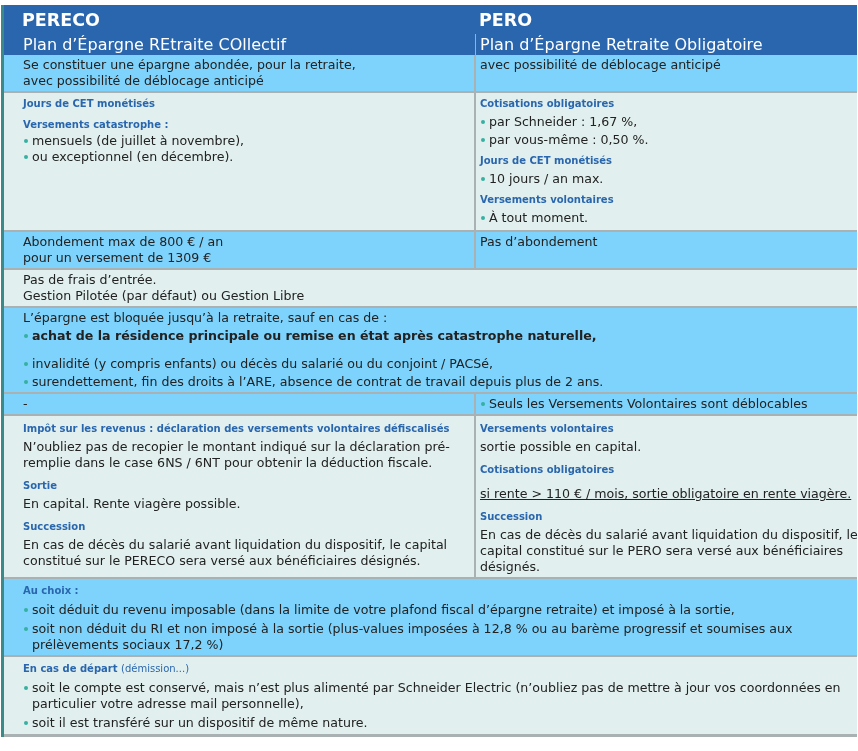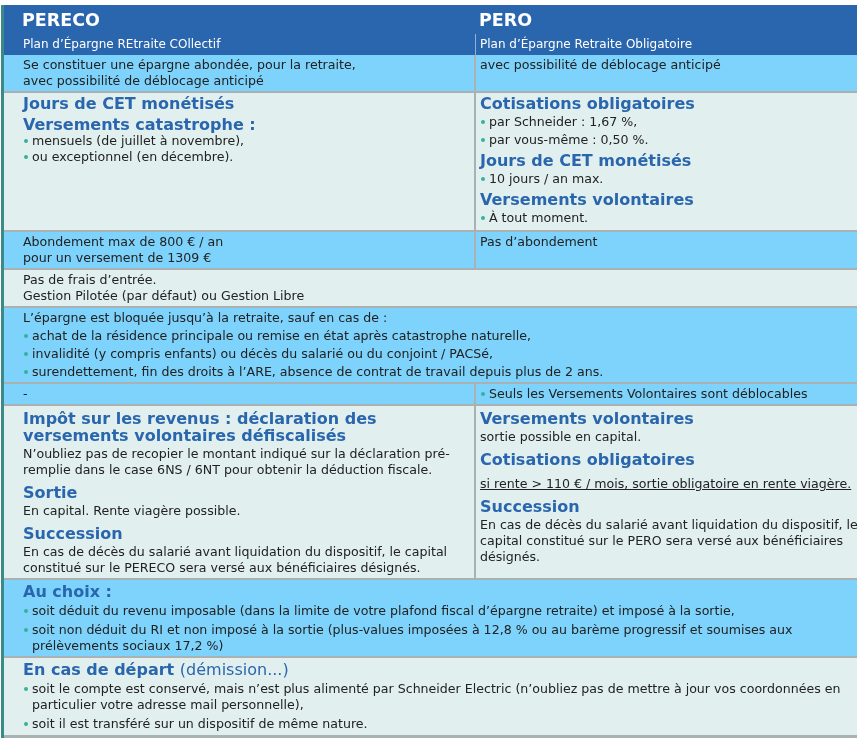--- a/index.html
+++ b/index.html
@@ -10,23 +10,23 @@
   .row.hdr { background: #2a66ae; border-bottom: none; }
   .row.sub { background: #2a66ae; border-bottom: none; }
   .cell { flex: 0 0 auto; padding: 2px 6px 2px 4px; }
   .c1 { width: 457px; border-right: 2px solid #a9b1b3; }
   .c2 { width: 396px; }
   .full { width: 853px; padding: 2px 6px 2px 4px; }
   .white { background: #7dd3fc; }
   .tint { background: #e1f0ee; }
   .hdr .cell { color: #fff; font-weight: bold; font-size: 17.5px; line-height: 22px; padding: 4px 6px 3px 3px; }
   .hdr .c1 { border-right: none; }
-  .sub .cell { color: #fff; font-size: 12px; line-height: 15px; padding: 3px 6px 3px 4px; }
+  .sub .cell { color: #fff; font-size: 16px; line-height: 15px; padding: 3px 6px 3px 4px; }
   .sub .c1 { border-right: 1px solid #8db3dd; }
-  .h { color: #2a66ae; font-weight: bold; font-size: 16px; line-height: 17px; }
+  .h { color: #2a66ae; font-weight: bold; font-size: 10px; line-height: 17px; }
   .h .normal { font-weight: normal; }
   .bl { position: relative; padding-left: 9px; }
   .bl::before { content: ""; position: absolute; left: 1px; top: 6px; width: 4px; height: 4px; border-radius: 50%; background: #36b0a0; }
   .gap { margin-top: 4px; }
   .line { display: block; }
 </style>
 </head>
 <body>
 
 <div class="wrap">
@@ -79,21 +79,21 @@
   <div class="row tint">
     <div class="full">
       <span class="line">Pas de frais d’entrée.</span>
       <span class="line">Gestion Pilotée (par défaut) ou Gestion Libre</span>
     </div>
   </div>
 
   <div class="row white">
     <div class="full">
       <div style="margin-bottom:2px;">L’épargne est bloquée jusqu’à la retraite, sauf en cas de :</div>
-      <div class="bl" style="margin-bottom:2px;">achat de la résidence principale ou remise en état après catastrophe naturelle,</div>
+      <div class="bl" style="margin-bottom:12px;font-weight:bold;">achat de la résidence principale ou remise en état après catastrophe naturelle,</div>
       <div class="bl" style="margin-bottom:2px;">invalidité (y compris enfants) ou décès du salarié ou du conjoint / PACSé,</div>
       <div class="bl">surendettement, fin des droits à l’ARE, absence de contrat de travail depuis plus de 2 ans.</div>
     </div>
   </div>
 
   <div class="row white">
     <div class="cell c1">-</div>
     <div class="cell c2">
       <div class="bl">Seuls les Versements Volontaires sont déblocables</div>
     </div>

